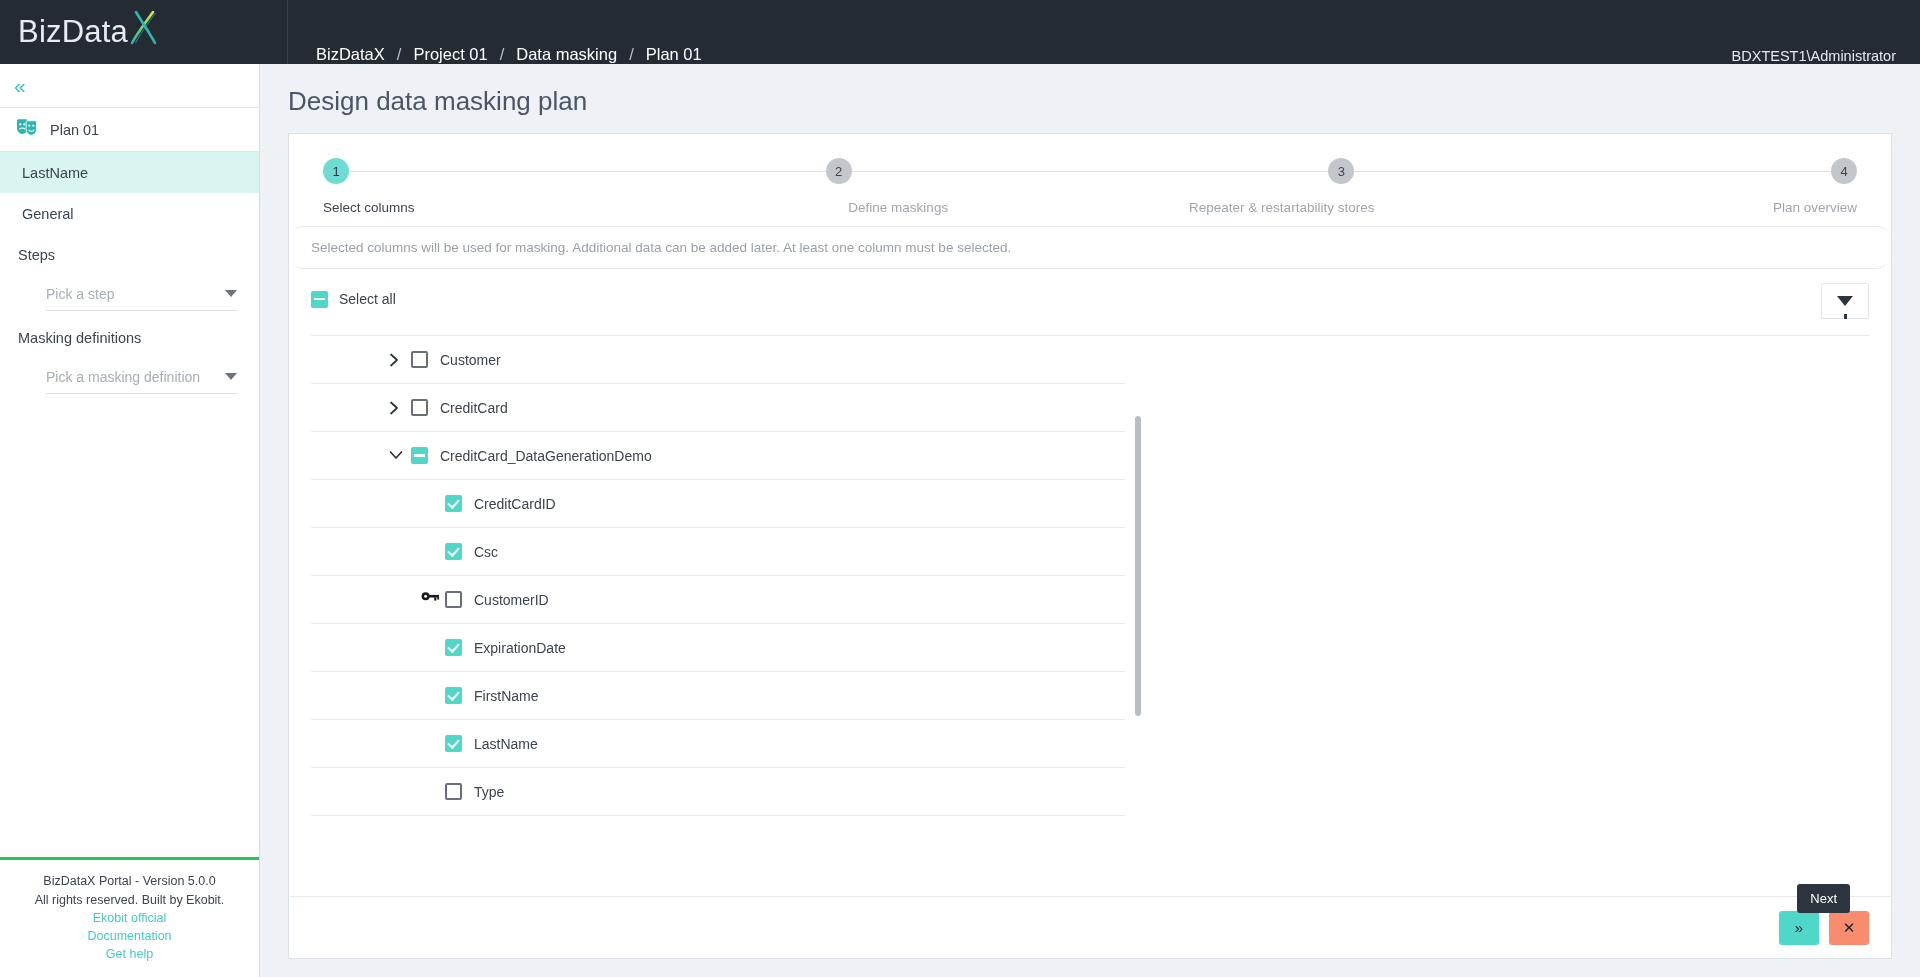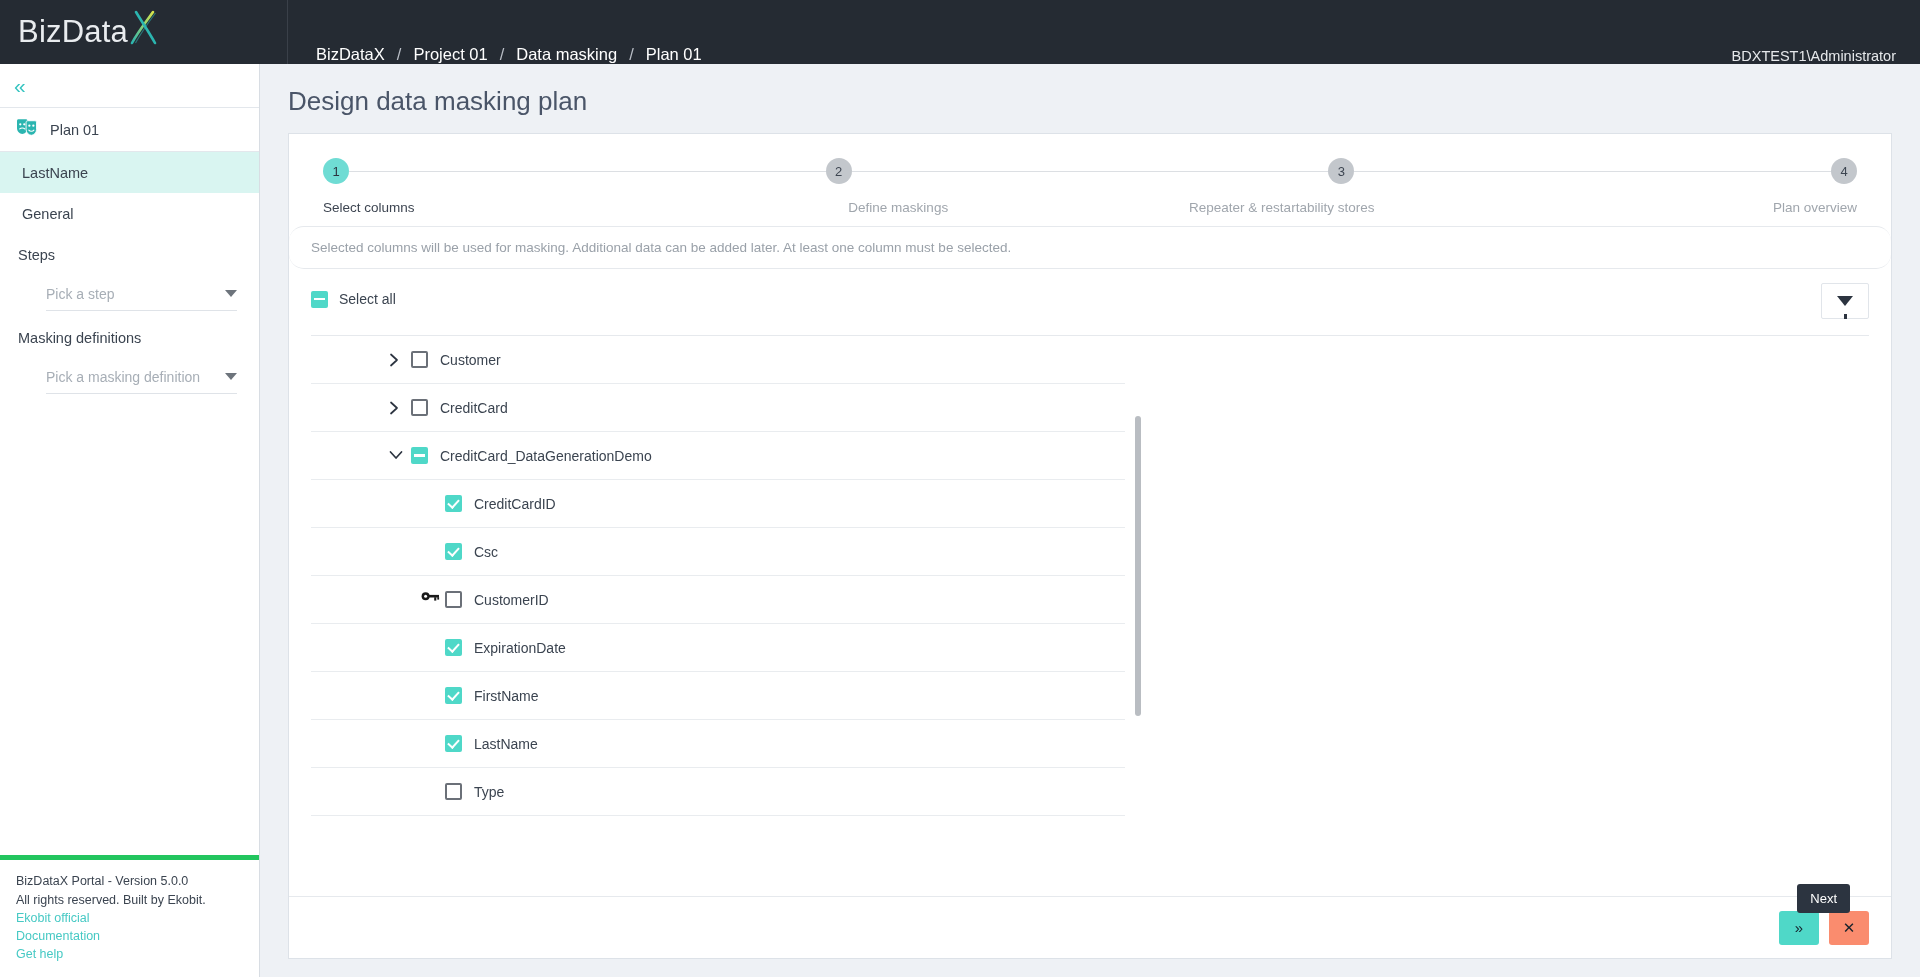--- a/index.html
+++ b/index.html
@@ -59,22 +59,22 @@
     display: flex; align-items: center; justify-content: space-between;
     border-bottom: 1px solid #dfe3e8; cursor: pointer;
   }
   .picker-text { font-size: 14px; color: #a7aeb6; }
   .caret-down {
     width: 0; height: 0; border-left: 6px solid transparent; border-right: 6px solid transparent;
     border-top: 7px solid #6d747c;
   }
   .sidebar-spacer { flex: 1; }
   .sidebar-footer {
-    border-top: 5px solid #22c55e; padding: 12px 16px 14px;
-    line-height: 1.45;
+    border-top: 3px solid #22c55e; padding: 12px 16px 14px;
+    text-align: center; line-height: 1.45;
   }
   .foot-line { font-size: 12.5px; color: #3b4450; }
   .foot-link { font-size: 12.5px; color: #46c9c4; display: block; text-decoration: none; cursor: pointer; }
 
   
   .main { flex: 1; background: #eef1f5; display: flex; flex-direction: column; min-width: 0; position: relative; }
   .page-title { font-size: 26px; color: #4a5568; font-weight: 300; padding: 22px 0 16px 28px; }
 
   .panel {
     margin: 0 28px 0 28px; background: #ffffff;

